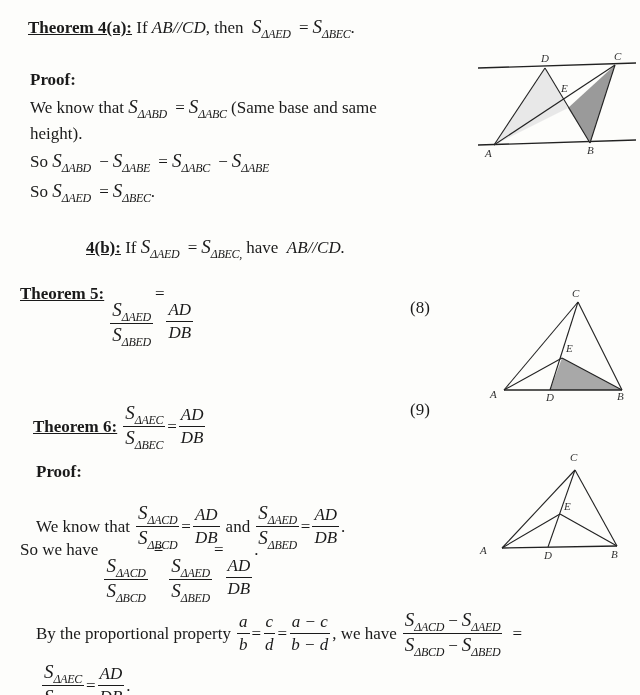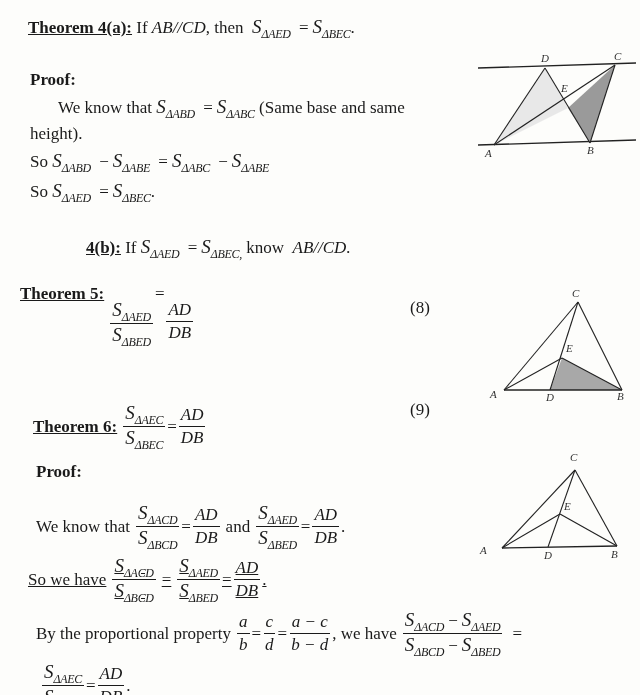--- a/index.html
+++ b/index.html
@@ -25,21 +25,21 @@
 
 <div class="abs" style="left:28px;top:16px;">
   <span class="heading">Theorem 4(a):</span>
   <span>If</span>
   <span class="it">AB//CD</span><span>, then</span>
   &nbsp;<span class="S">S</span><span class="sub">ΔAED</span>
   <span class="op">=</span><span class="S">S</span><span class="sub">ΔBEC</span><span>.</span>
 </div>
 
 <div class="abs bold" style="left:30px;top:70px;">Proof:</div>
-<div class="abs" style="left:30px;top:96px;margin-left:28px;">
+<div class="abs" style="left:30px;top:96px;">
   <span>We know that</span>
   <span class="S">S</span><span class="sub">ΔABD</span>
   <span class="op">=</span><span class="S">S</span><span class="sub">ΔABC</span>
   <span>(Same base and same</span>
 </div>
 <div class="abs" style="left:30px;top:124px;">height).</div>
 <div class="abs" style="left:30px;top:150px;">
   <span>So</span>
   <span class="S">S</span><span class="sub">ΔABD</span>
   <span class="op">−</span><span class="S">S</span><span class="sub">ΔABE</span>
@@ -50,21 +50,21 @@
   <span>So</span>
   <span class="S">S</span><span class="sub">ΔAED</span>
   <span class="op">=</span><span class="S">S</span><span class="sub">ΔBEC</span><span>.</span>
 </div>
 
 <div class="abs" style="left:86px;top:236px;">
   <span class="heading">4(b):</span>
   <span>If</span>
   <span class="S">S</span><span class="sub">ΔAED</span>
   <span class="op">=</span><span class="S">S</span><span class="sub">ΔBEC,</span>
-  <span>know</span>&nbsp;
+  <span>have</span>&nbsp;
   <span class="it">AB//CD.</span>
 </div>
 
 <div class="abs" style="left:20px;top:284px;display:flex;align-items:flex-start;">
   <span class="heading" style="margin-right:4px;">Theorem 5:</span>
   <span class="frac">
     <span class="num"><span class="S">S</span><span class="sub">ΔAED</span></span>
     <span class="den"><span class="S">S</span><span class="sub">ΔBED</span></span>
   </span>
   <span>=</span>
@@ -107,21 +107,21 @@
     <span class="den"><span class="S">S</span><span class="sub">ΔBED</span></span>
   </span>
   <span>=</span>
   <span class="frac it">
     <span class="num">AD</span>
     <span class="den">DB</span>
   </span>
   <span>.</span>
 </div>
 
-<div class="abs" style="left:28px;top:540px;display:flex;align-items:center;text-decoration:underline;">
+<div class="abs" style="left:20px;top:540px;display:flex;align-items:flex-start;">
   <span style="margin-right:4px;">So we have</span>
   <span class="frac">
     <span class="num"><span class="S">S</span><span class="sub">ΔACD</span></span>
     <span class="den"><span class="S">S</span><span class="sub">ΔBCD</span></span>
   </span>
   <span class="op">=</span>
   <span class="frac">
     <span class="num"><span class="S">S</span><span class="sub">ΔAED</span></span>
     <span class="den"><span class="S">S</span><span class="sub">ΔBED</span></span>
   </span>

